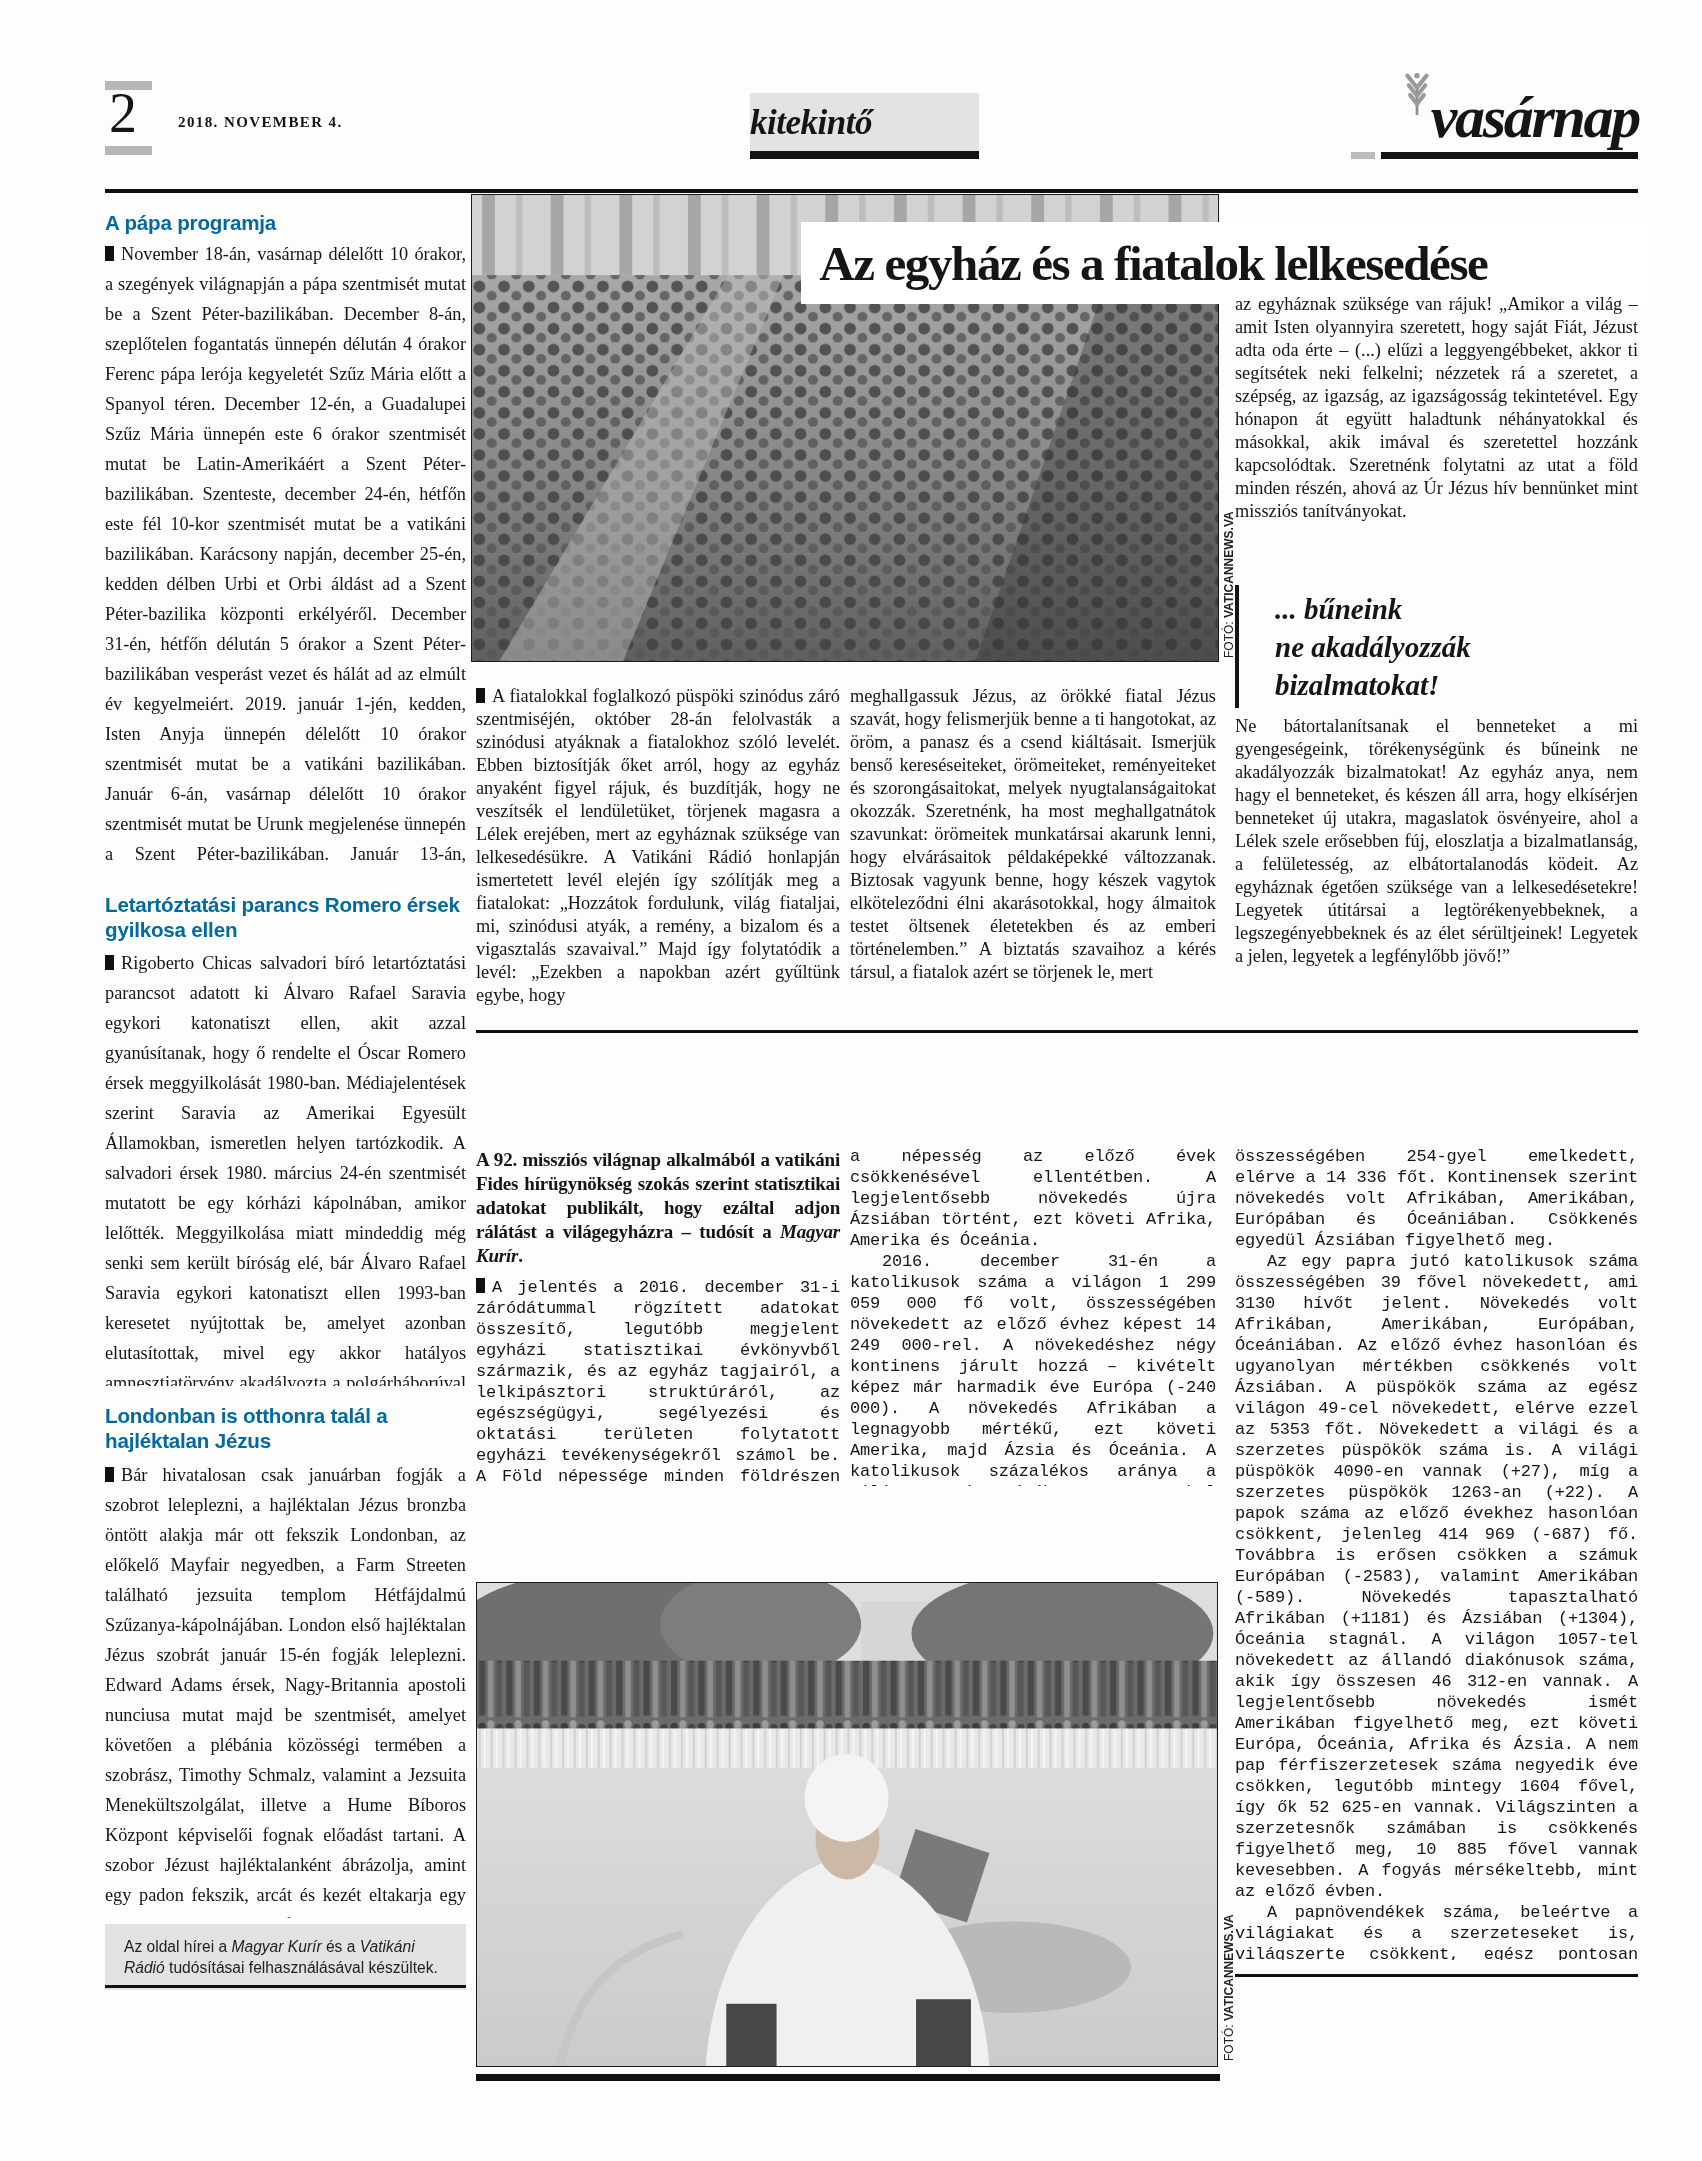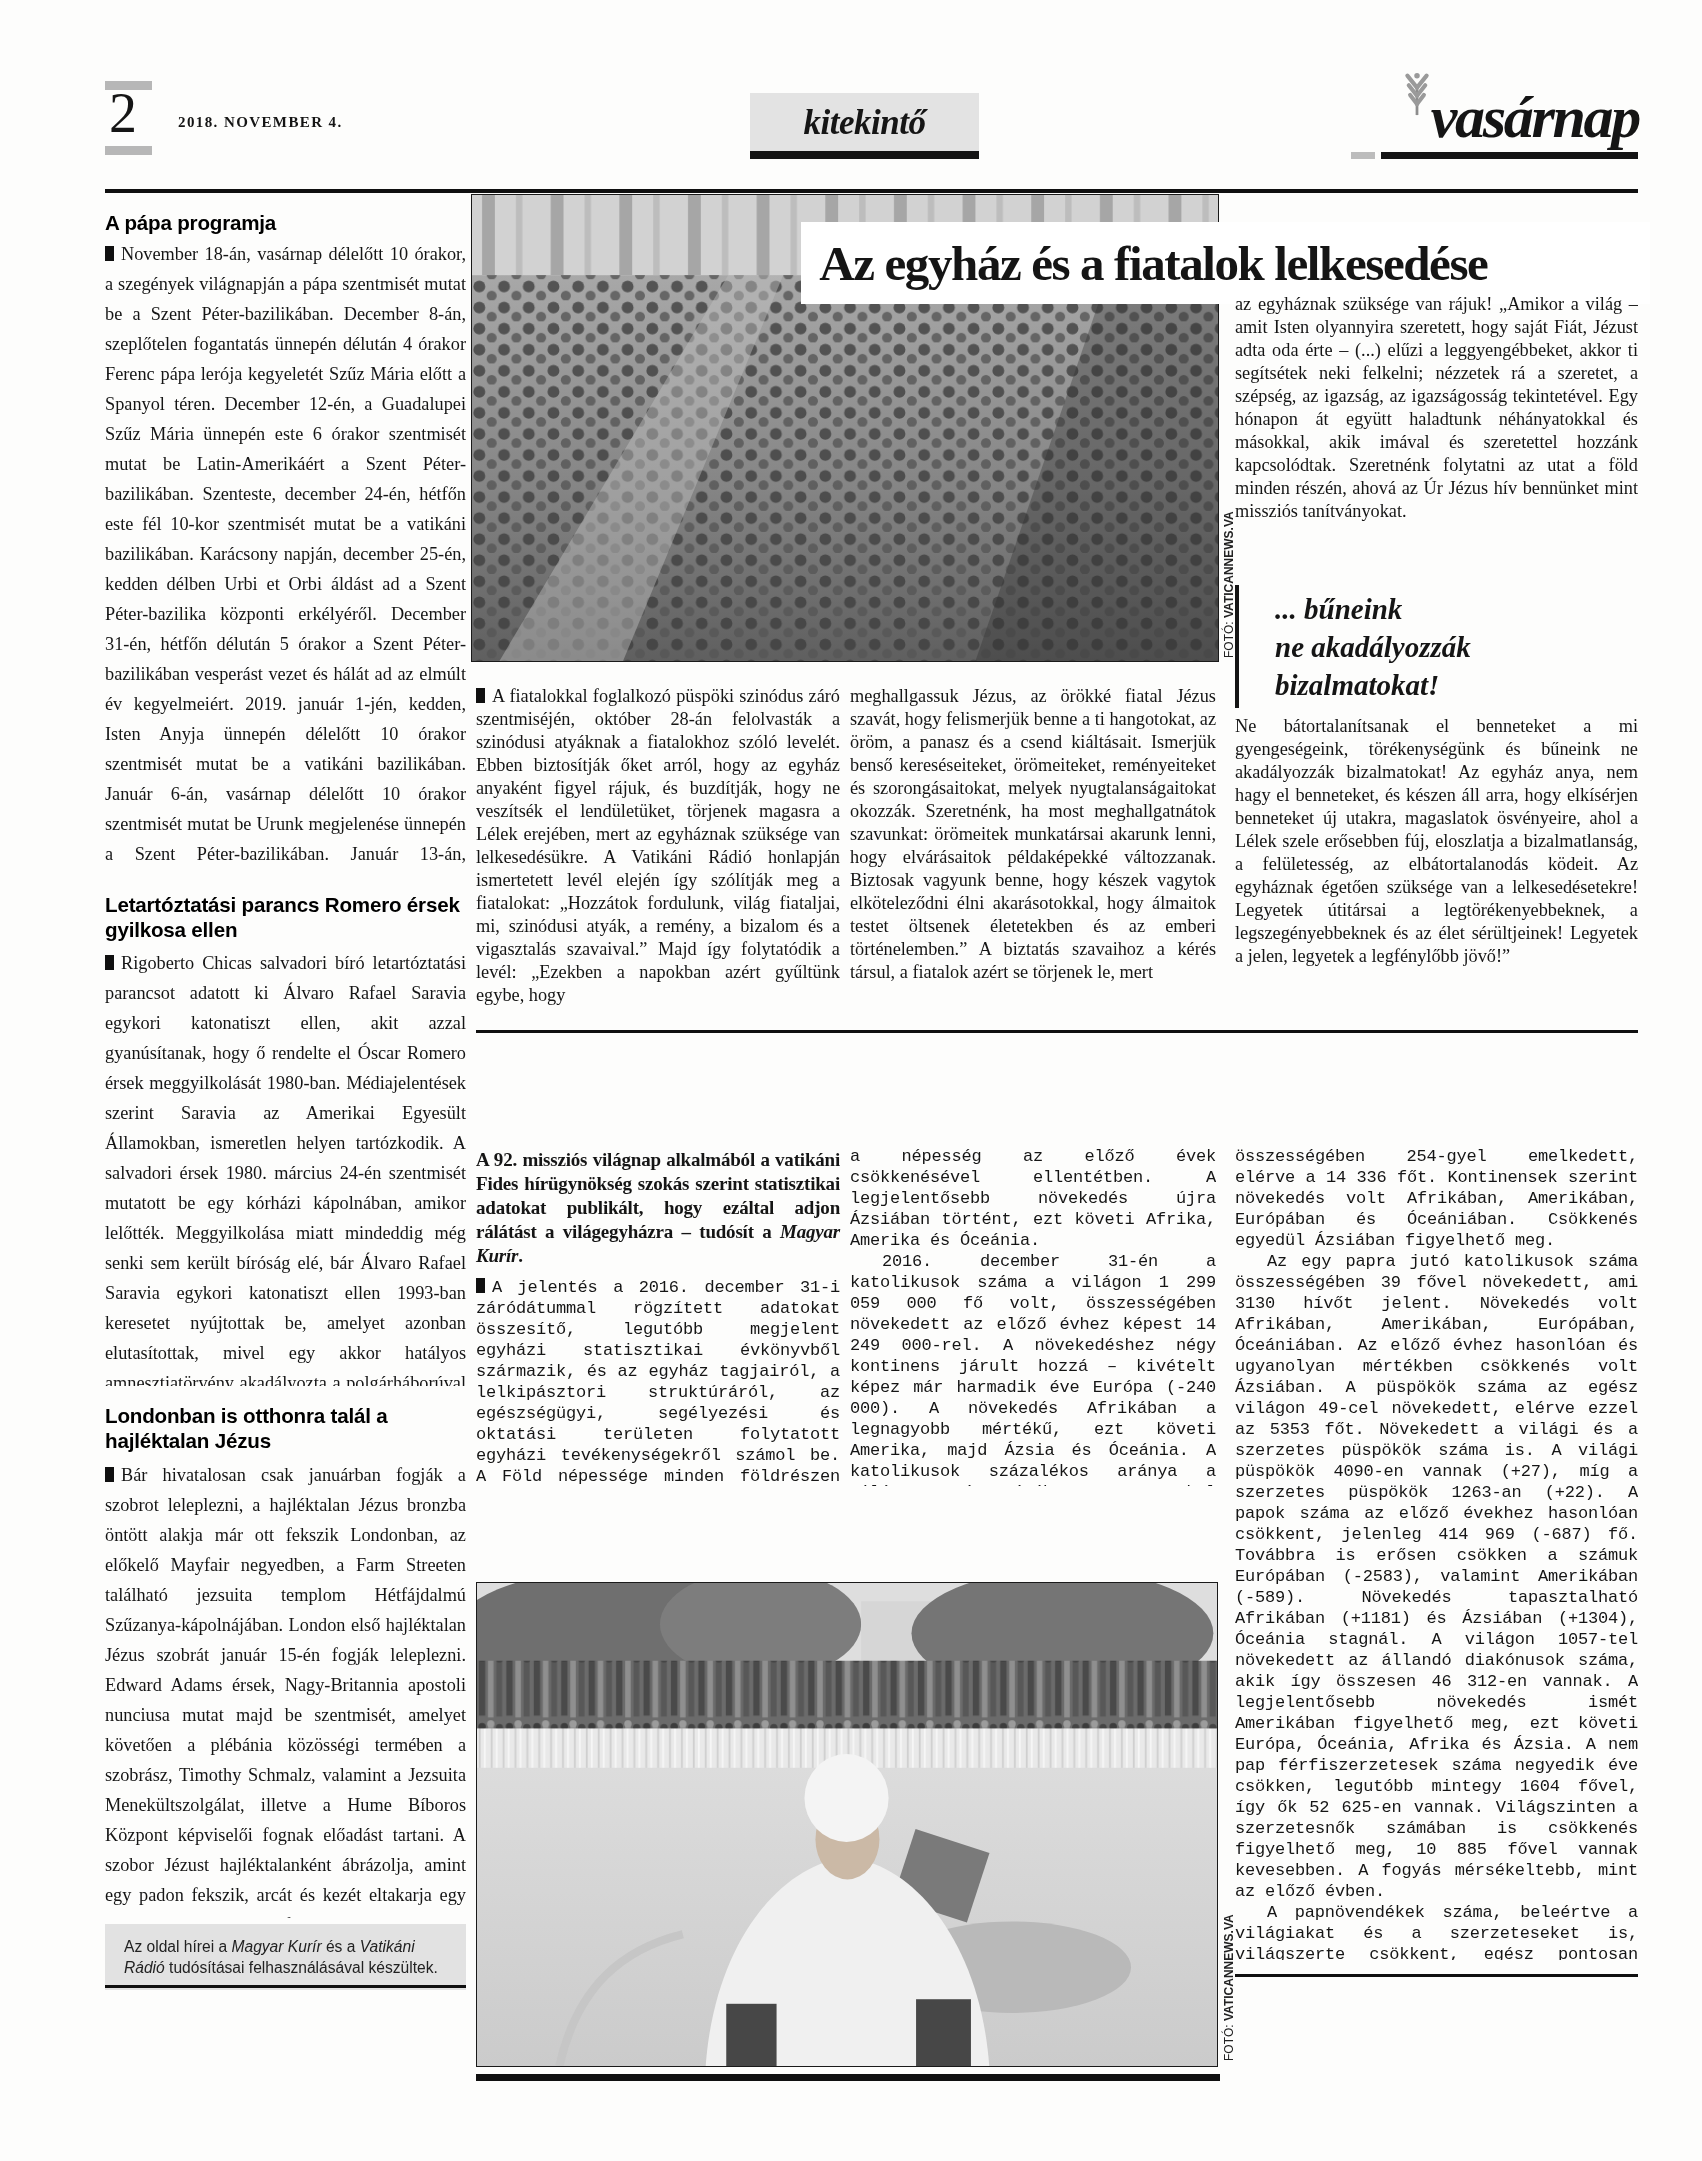--- a/index.html
+++ b/index.html
@@ -6,37 +6,37 @@
   #page{position:relative;width:1702px;height:2161px;background:#fdfdfc;overflow:hidden;
         font-family:"Liberation Serif",serif;color:#151515;}
 
   
   .hdr-bar{position:absolute;background:#b7b7b7;}
   #pnum-bar-top{left:105px;top:81px;width:47px;height:9.2px;}
   #pnum-bar-bot{left:105px;top:146px;width:47px;height:9.2px;}
   #page-num{position:absolute;left:109px;top:85px;font:normal 56px/56px "Liberation Serif",serif;}
   #page-date{position:absolute;left:178px;top:115px;font:bold 15px/15px "Liberation Serif",serif;letter-spacing:1.4px;}
   #section-box{position:absolute;left:750px;top:93px;width:229px;height:59px;background:#e3e3e3;
-               display:flex;align-items:center;justify-content:center;}
+               display:flex;align-items:center;}
   #section-box span{font:italic bold 35px/35px "Liberation Serif",serif;letter-spacing:-0.5px;}
   #section-bar{position:absolute;left:750px;top:151px;width:229px;height:7.8px;background:#141414;}
   #masthead{position:absolute;left:1364px;top:87px;width:275px;text-align:right;
             font:italic bold 60px/60px "Liberation Serif",serif;letter-spacing:-2.3px;}
   #masthead-bar{position:absolute;left:1381px;top:152px;width:257px;height:7.3px;background:#141414;}
   #masthead-sq{position:absolute;left:1351px;top:152px;width:24px;height:7.3px;background:#bcbcbc;}
   #wheat{position:absolute;left:1399px;top:72px;width:36px;height:44px;}
   #main-rule{position:absolute;left:105px;top:189px;width:1533px;height:4.1px;background:#101010;}
 
   
   .col{position:absolute;text-align:justify;overflow:hidden;}
   .body-left{font-size:18.3px;line-height:30px;}
   .body-a1{font-size:18.3px;line-height:23px;}
   .body-a2{font-size:17px;line-height:21px;letter-spacing:-0.2px;font-family:Liberation Mono, monospace;}
   .mk{display:inline-block;width:8.7px;height:15px;background:#101010;margin-right:7.3px;vertical-align:-1.4px;}
-  .sec-head{position:absolute;font:bold 20.6px/25px "Liberation Sans",sans-serif;letter-spacing:-0.2px;color:#000000;}
+  .sec-head{position:absolute;font:bold 20.6px/25px "Liberation Sans",sans-serif;letter-spacing:-0.2px;color:#0369a1;}
   .indent{text-indent:32px;margin:0;}
   p.flat{margin:0;}
 
   
   .pullquote{position:absolute;border-left:4.6px solid #141414;font-family:"Liberation Serif",serif;font-style:italic;}
   #a1-quote{left:1235px;top:585px;width:398px;padding:4.6px 0 4.6px 36px;font-weight:bold;
             font-size:29px;line-height:38px;}
   #a2-quote{left:480px;top:1493px;width:700px;padding:7.3px 0 7.3px 33px;
             font-size:28px;line-height:38px;letter-spacing:-0.5px;}
 

